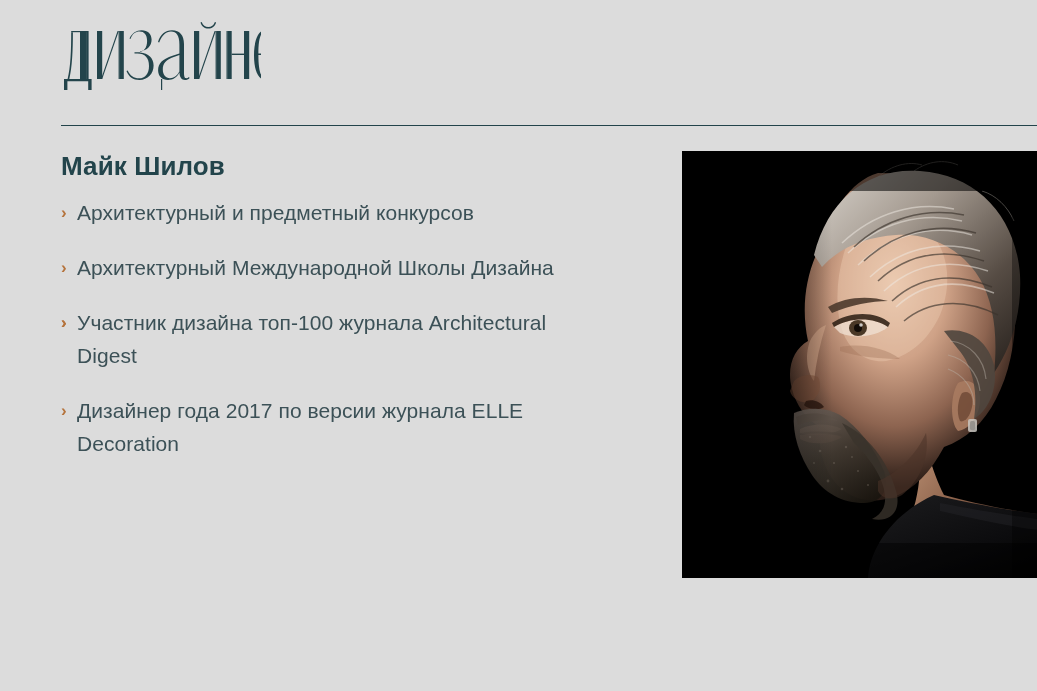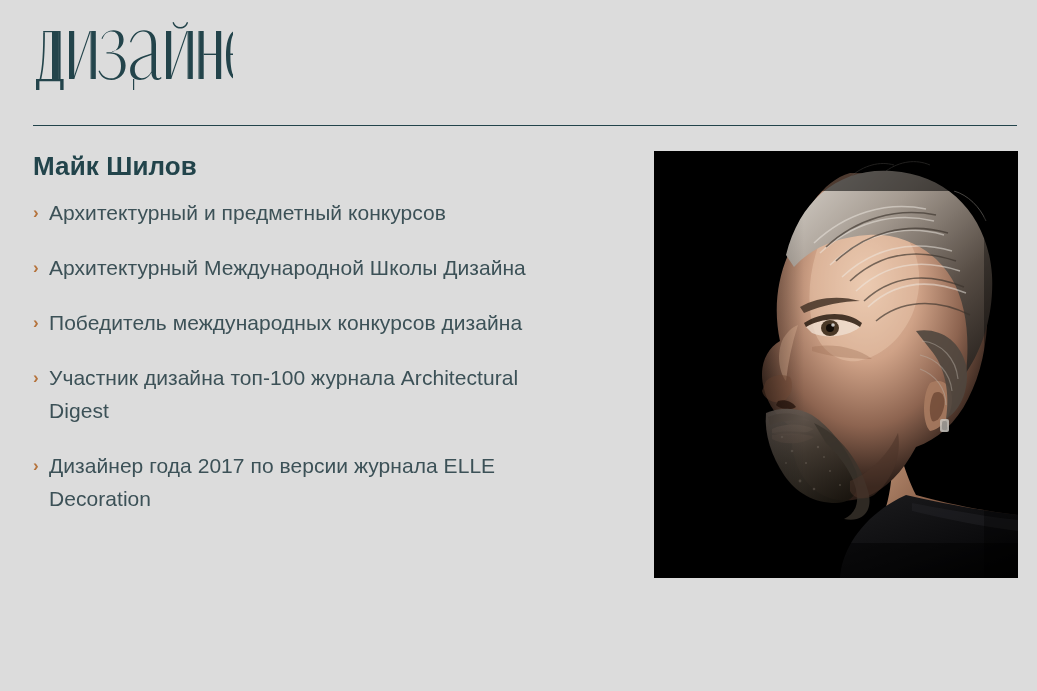--- a/index.html
+++ b/index.html
@@ -14,20 +14,21 @@
     background: #dcdcdc;
     font-family: "Liberation Sans", "DejaVu Sans", sans-serif;
     -webkit-font-smoothing: antialiased;
   }
 
   .page {
     position: relative;
     width: 949px;
     height: 691px;
     background: #dcdcdc;
+    margin-left: 28px;
   }
 
   
   .header {
     position: absolute;
     left: 33px;
     top: 22px;
     width: 984px;
     height: 104px;
   }
@@ -162,21 +163,20 @@
       <li class="bio-item">
         <span class="bullet">›</span>
         <span class="bio-text">Архитектурный и предметный конкурсов</span>
       </li>
       <li class="bio-item">
         <span class="bullet">›</span>
         <span class="bio-text">Архитектурный Международной Школы Дизайна</span>
       </li>
       <li class="bio-item">
         <span class="bullet">›</span>
-        <span class="bio-text">Победитель международных конкурсов дизайна</span>
       </li>
       <li class="bio-item">
         <span class="bullet">›</span>
         <span class="bio-text">Участник дизайна топ-100 журнала Architectural Digest</span>
       </li>
       <li class="bio-item">
         <span class="bullet">›</span>
         <span class="bio-text">Дизайнер года 2017 по версии журнала ELLE Decoration</span>
       </li>
     </ul>

